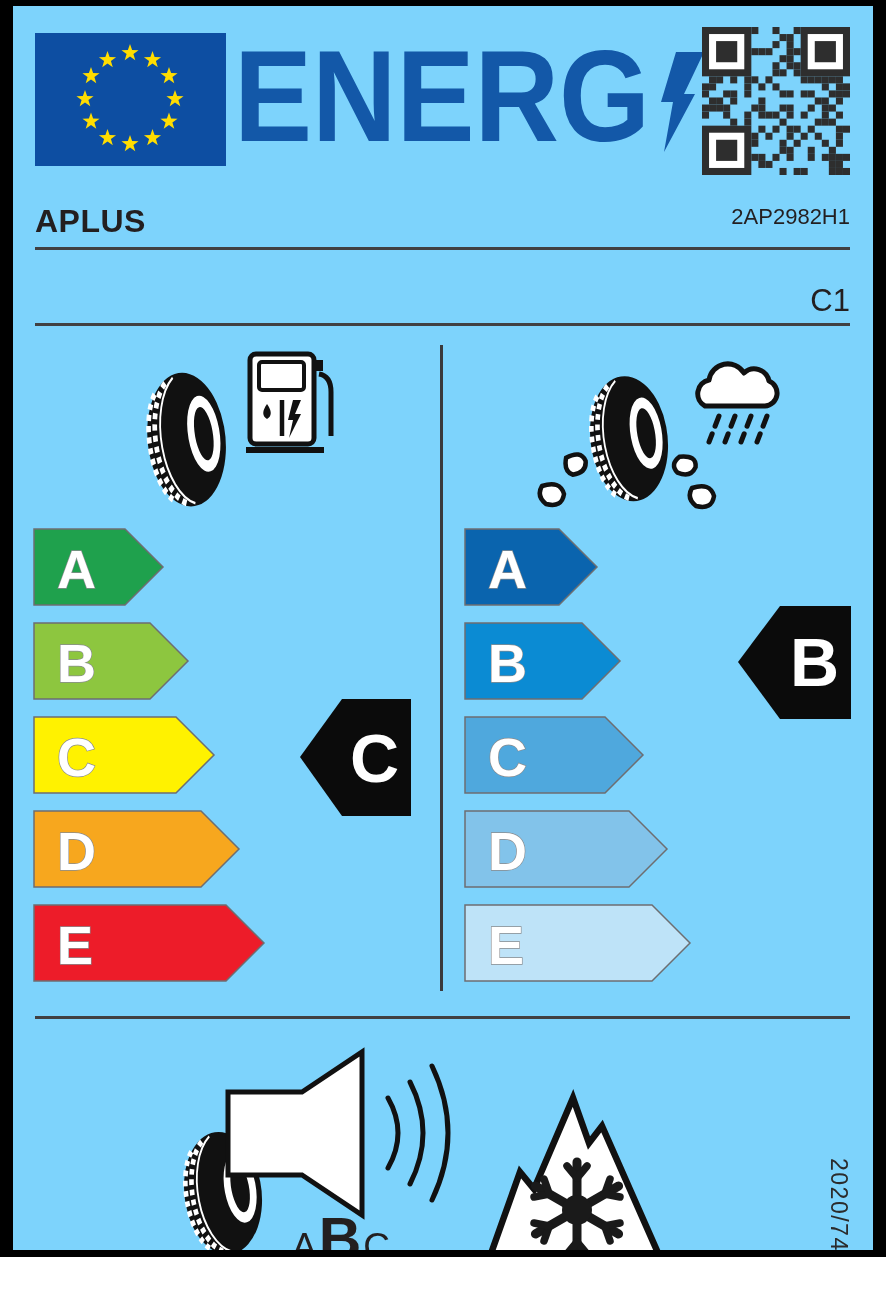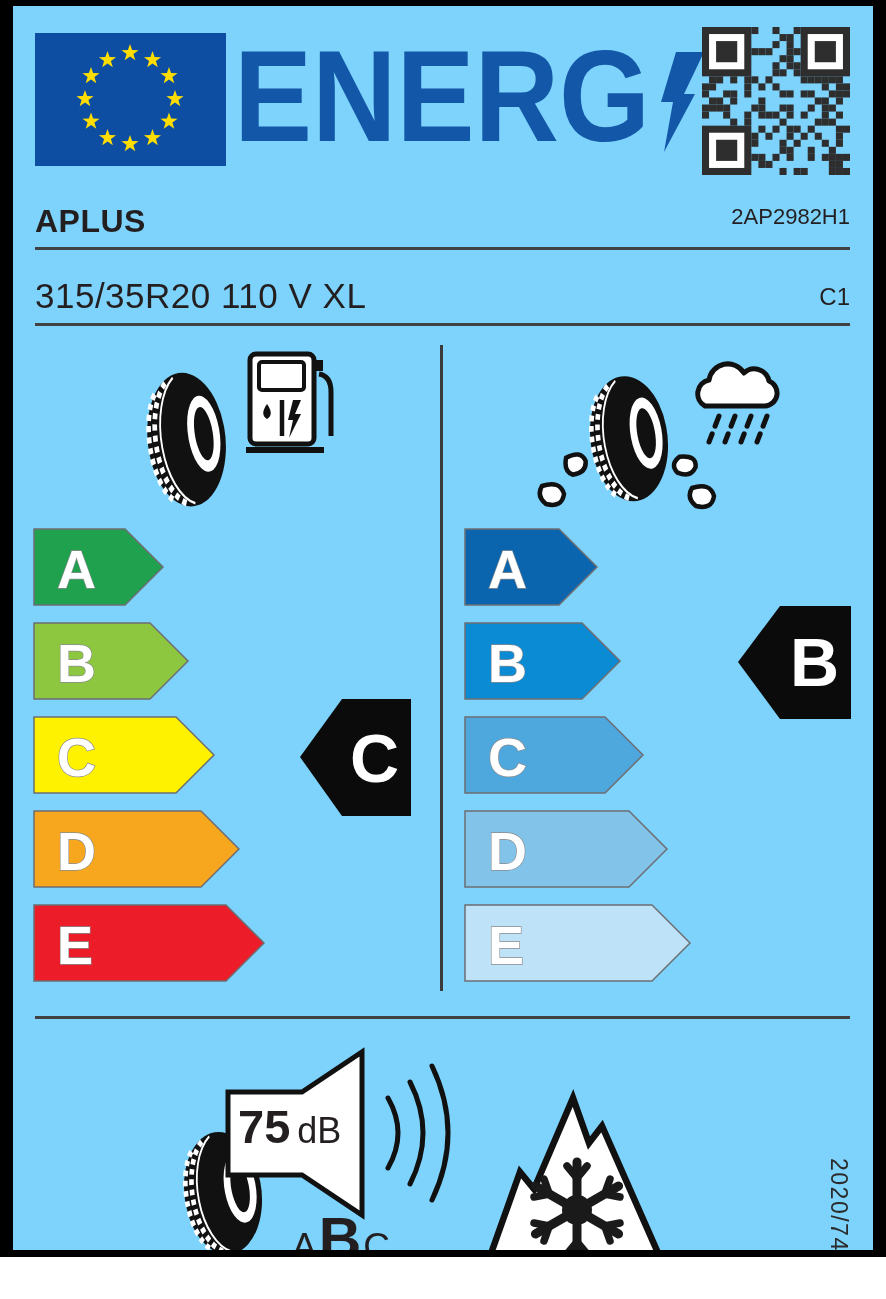--- a/index.html
+++ b/index.html
@@ -12,21 +12,21 @@
     overflow:hidden;
   }
   .frame{position:absolute;inset:0;border-style:solid;border-color:#000;
     border-width:6px 13px 7px 13px;pointer-events:none;z-index:50;}
   .abs{position:absolute;}
   .hline{position:absolute;left:35px;width:815px;height:3px;background:#414042;}
   .vline{position:absolute;left:440px;top:345px;width:3px;height:646px;background:#3a3a3c;}
   .brand{left:35px;top:203px;font-size:32px;font-weight:bold;letter-spacing:.5px;}
   .code{right:36px;top:204px;font-size:22px;}
   .sizeTxt{left:35px;top:276px;font-size:35px;letter-spacing:.5px;}
-  .classTxt{right:36px;top:283px;font-size:24px;}
+  .classTxt{right:36px;top:283px;font-size:31px;}
   .energ{
     left:234px;top:40px;font-size:130px;font-weight:bold;color:#1358A8;
     line-height:112px;letter-spacing:0;transform:scaleX(.9);transform-origin:left top;
     white-space:nowrap;
   }
   .db-wrap{left:238px;top:1101px;display:flex;align-items:baseline;gap:7px;z-index:6;}
   .db-val{font-size:47px;font-weight:bold;line-height:52px;}
   .db-unit{font-size:36px;}
   .abc{left:292px;top:1210px;display:flex;align-items:baseline;gap:2px;z-index:6;}
   .abc .a,.abc .c{font-size:37px;}
@@ -223,21 +223,20 @@
         <rect x="126" y="140" width="7" height="7"></rect>
         <rect x="133" y="140" width="7" height="7"></rect>
         <rect x="140" y="140" width="7" height="7"></rect>
       </g>
   </svg>
 
   <div class="abs brand">APLUS</div>
   <div class="abs code">2AP2982H1</div>
   <div class="hline" style="top:247px"></div>
 
-  <div class="abs sizeTxt">315/35R20 110 V XL</div>
   <div class="abs classTxt">C1</div>
   <div class="hline" style="top:323px"></div>
 
   <svg class="abs" style="left:125px;top:362px" width="115" height="158" viewBox="0 0 220 220" preserveAspectRatio="none">
     <use href="#tireSym"></use>
   </svg>
 
   <svg class="abs" style="left:246px;top:348px" width="94" height="108" viewBox="0 0 94 108" stroke="#111" fill="none" stroke-width="5">
     <rect x="4" y="6" width="64" height="90" rx="6" fill="#fff"></rect>
     <rect x="13" y="14" width="45" height="28" rx="3" stroke-width="4"></rect>
@@ -334,24 +333,20 @@
 
   <svg class="abs" style="left:222px;top:1045px;z-index:5" width="260" height="215" viewBox="0 0 260 215">
     <polygon points="6,47 80,47 140,7 140,170 80,130 6,130" fill="#fff" stroke="#111" stroke-width="5"></polygon>
     <g stroke="#111" stroke-width="5" fill="none" stroke-linecap="round">
       <path d="M166 53 Q186 88 166 123"></path>
       <path d="M188 37 Q214 88 188 139"></path>
       <path d="M210 21 Q242 88 210 155"></path>
     </g>
   </svg>
 
-  <div class="abs db-wrap">
-    <span class="db-val">75</span>
-    <span class="db-unit">dB</span>
-  </div>
 
   <div class="abs abc">
     <span class="a">A</span>
     <span class="b">B</span>
     <span class="c">C</span>
   </div>
 
   <svg class="abs" style="left:478px;top:1086px" width="195" height="185" viewBox="0 0 195 185">
     <polygon points="10,176 42,86 56,103 95,12 111,57 124,40 184,176" fill="#fff" stroke="#111" stroke-width="6.5" stroke-linejoin="miter"></polygon>
     <g transform="translate(99,124)" stroke="#1a1a1a" stroke-linecap="round">

